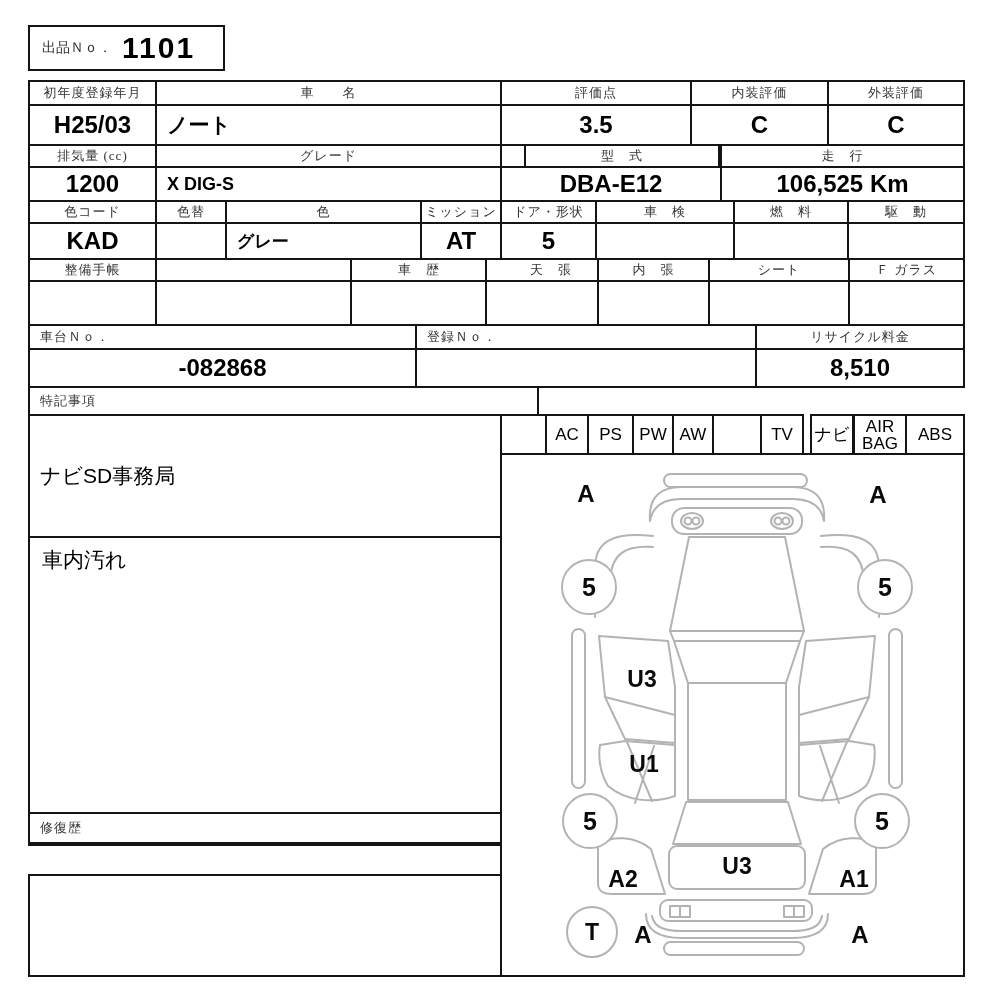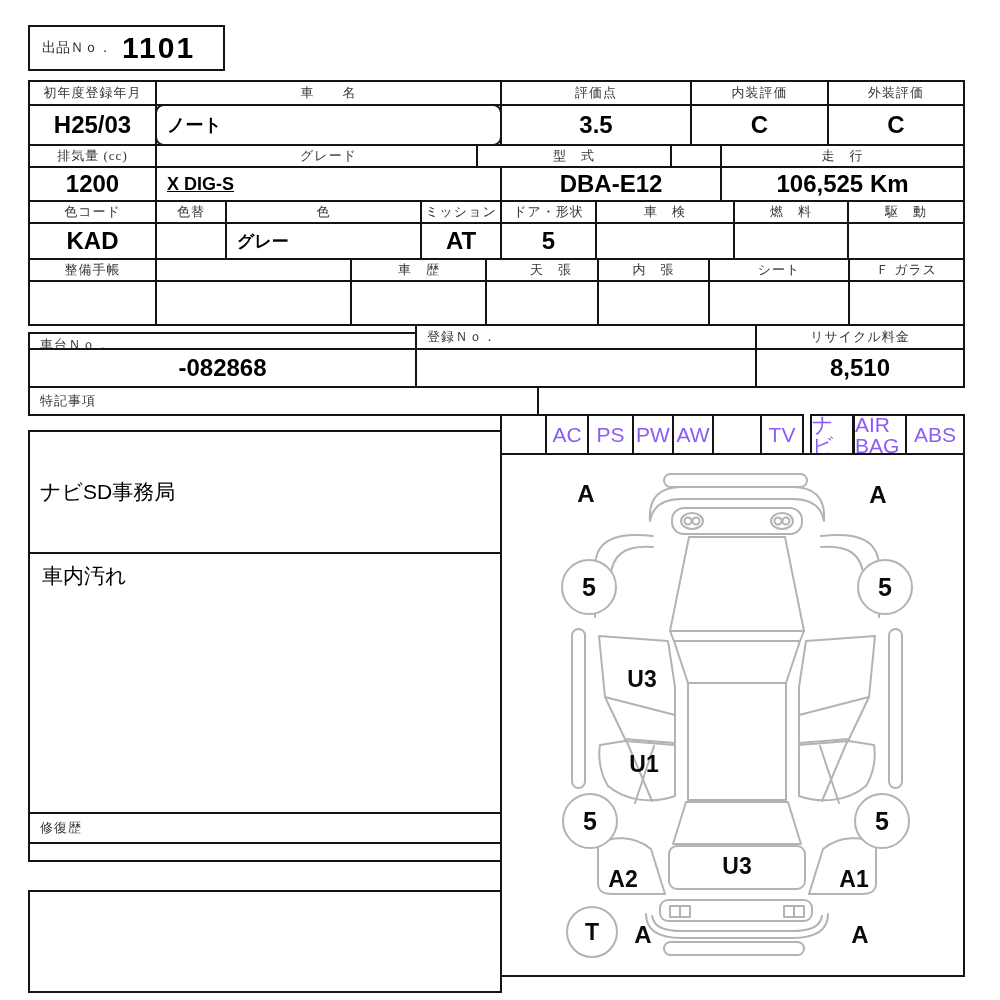--- a/index.html
+++ b/index.html
@@ -4,26 +4,26 @@
 <style>
   html,body{margin:0;padding:0;background:#fff;}
   .sheet{position:relative;width:1000px;height:1000px;background:#ffffff;
          font-family:"Liberation Sans","DejaVu Sans",sans-serif;}
   .cell{position:absolute;border:2px solid #141414;box-sizing:border-box;
         background:#fff;display:flex;align-items:center;justify-content:center;
         overflow:hidden;white-space:nowrap;}
   .hdr{font-family:"Liberation Serif","DejaVu Serif",serif;
        font-size:13px;color:#343434;letter-spacing:1px;}
   .val{font-weight:bold;font-size:24px;color:#000;}
-  .val.md{font-size:18px;border-radius:9px;}
-  .val.sm{font-size:18px;text-decoration:underline;}
+  .val.md{font-size:21px;}
+  .val.sm{font-size:18px;}
   .left{justify-content:flex-start;padding-left:10px;}
   .topleft{align-items:flex-start;justify-content:flex-start;padding:8px 0 0 12px;}
-  .note{font-weight:normal;font-size:21px;color:#000;margin-top:16px;}
-  .equip{font-size:21px;color:#8b5cf6;white-space:normal;line-height:1.0;}
+  .note{font-weight:normal;font-size:21px;color:#000;}
+  .equip{font-size:17px;color:#000000;white-space:normal;text-align:center;line-height:1.0;}
   .lotbox{position:absolute;left:28px;top:25px;width:197px;height:46px;
           border:2px solid #141414;box-sizing:border-box;background:#fff;
           display:flex;align-items:center;padding-left:12px;gap:10px;}
   .lot-label{font-family:"Liberation Serif","DejaVu Serif",serif;font-size:14px;color:#2e2e2e;}
   .lot-num{font-weight:bold;font-size:30px;color:#000;letter-spacing:2px;}
   svg text{font-family:"Liberation Sans","DejaVu Sans",sans-serif;}
 </style>
 </head>
 <body>
 
@@ -41,21 +41,21 @@
   <div class="cell hdr" style="left:827px;top:80px;width:138px;height:26px">外装評価</div>
 
   <div class="cell val" style="left:28px;top:104px;width:129px;height:42px">H25/03</div>
   <div class="cell val md left" style="left:155px;top:104px;width:347px;height:42px">ノート</div>
   <div class="cell val" style="left:500px;top:104px;width:192px;height:42px">3.5</div>
   <div class="cell val" style="left:690px;top:104px;width:139px;height:42px">C</div>
   <div class="cell val" style="left:827px;top:104px;width:138px;height:42px">C</div>
 
   <div class="cell hdr" style="left:28px;top:144px;width:129px;height:24px">排気量 (cc)</div>
   <div class="cell hdr" style="left:155px;top:144px;width:347px;height:24px">グレード</div>
-  <div class="cell hdr" style="left:476px;top:144px;width:196px;height:24px">型　式</div>
+  <div class="cell hdr" style="left:524px;top:144px;width:196px;height:24px">型　式</div>
   <div class="cell hdr" style="left:720px;top:144px;width:245px;height:24px">走　行</div>
 
   <div class="cell val" style="left:28px;top:166px;width:129px;height:36px">1200</div>
   <div class="cell val sm left" style="left:155px;top:166px;width:347px;height:36px">X DIG-S</div>
   <div class="cell val" style="left:500px;top:166px;width:222px;height:36px">DBA-E12</div>
   <div class="cell val" style="left:720px;top:166px;width:245px;height:36px">106,525 Km</div>
 
   <div class="cell hdr" style="left:28px;top:200px;width:129px;height:24px">色コード</div>
   <div class="cell hdr" style="left:155px;top:200px;width:72px;height:24px">色替</div>
   <div class="cell hdr" style="left:225px;top:200px;width:197px;height:24px">色</div>
@@ -82,21 +82,21 @@
   <div class="cell hdr" style="left:848px;top:258px;width:117px;height:24px">Ｆ ガラス</div>
 
   <div class="cell val" style="left:28px;top:280px;width:129px;height:46px"></div>
   <div class="cell val" style="left:155px;top:280px;width:197px;height:46px"></div>
   <div class="cell val" style="left:350px;top:280px;width:137px;height:46px"></div>
   <div class="cell val" style="left:485px;top:280px;width:114px;height:46px"></div>
   <div class="cell val" style="left:597px;top:280px;width:113px;height:46px"></div>
   <div class="cell val" style="left:708px;top:280px;width:142px;height:46px"></div>
   <div class="cell val" style="left:848px;top:280px;width:117px;height:46px"></div>
 
-  <div class="cell hdr left" style="left:28px;top:332px;width:389px;height:26px">車台Ｎｏ．</div>
+  <div class="cell hdr left" style="left:28px;top:324px;width:389px;height:26px">車台Ｎｏ．</div>
   <div class="cell hdr left" style="left:415px;top:324px;width:342px;height:26px">登録Ｎｏ．</div>
   <div class="cell hdr" style="left:755px;top:324px;width:210px;height:26px">リサイクル料金</div>
 
   <div class="cell val" style="left:28px;top:348px;width:389px;height:40px">-082868</div>
   <div class="cell val" style="left:415px;top:348px;width:342px;height:40px"></div>
   <div class="cell val" style="left:755px;top:348px;width:210px;height:40px">8,510</div>
 
   <div class="cell hdr left" style="left:28px;top:386px;width:511px;height:30px">特記事項</div>
   <div class="cell note left" style="left:28px;top:414px;width:474px;height:124px">ナビSD事務局</div>
   <div class="cell note topleft" style="left:28px;top:536px;width:474px;height:310px">車内汚れ</div>

